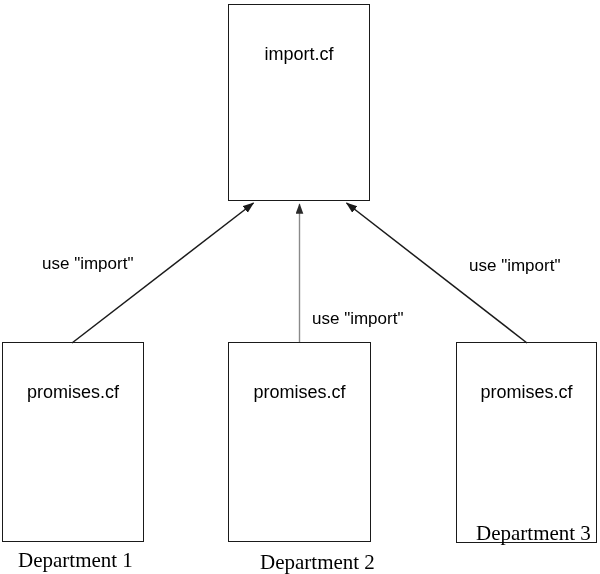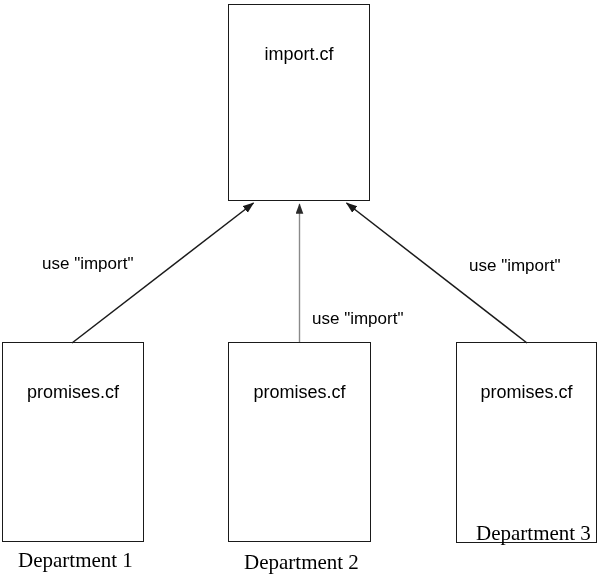--- a/index.html
+++ b/index.html
@@ -57,21 +57,21 @@
 
   .caption {
     position: absolute;
     font-family: "Liberation Serif", serif;
     font-size: 21px;
     line-height: 1.1;
     white-space: nowrap;
     color: #000000;
   }
   .caption-1 { left: 18px;  top: 549px; }
-  .caption-2 { left: 244px; top: 551px; }
+  .caption-2 { left: 260px; top: 551px; }
   .caption-3 { left: 476px; top: 522px; }
 </style>
 </head>
 <body>
 
 <div class="canvas">
 
   <div class="box import-box">
     <span class="box-label">import.cf</span>
   </div>

